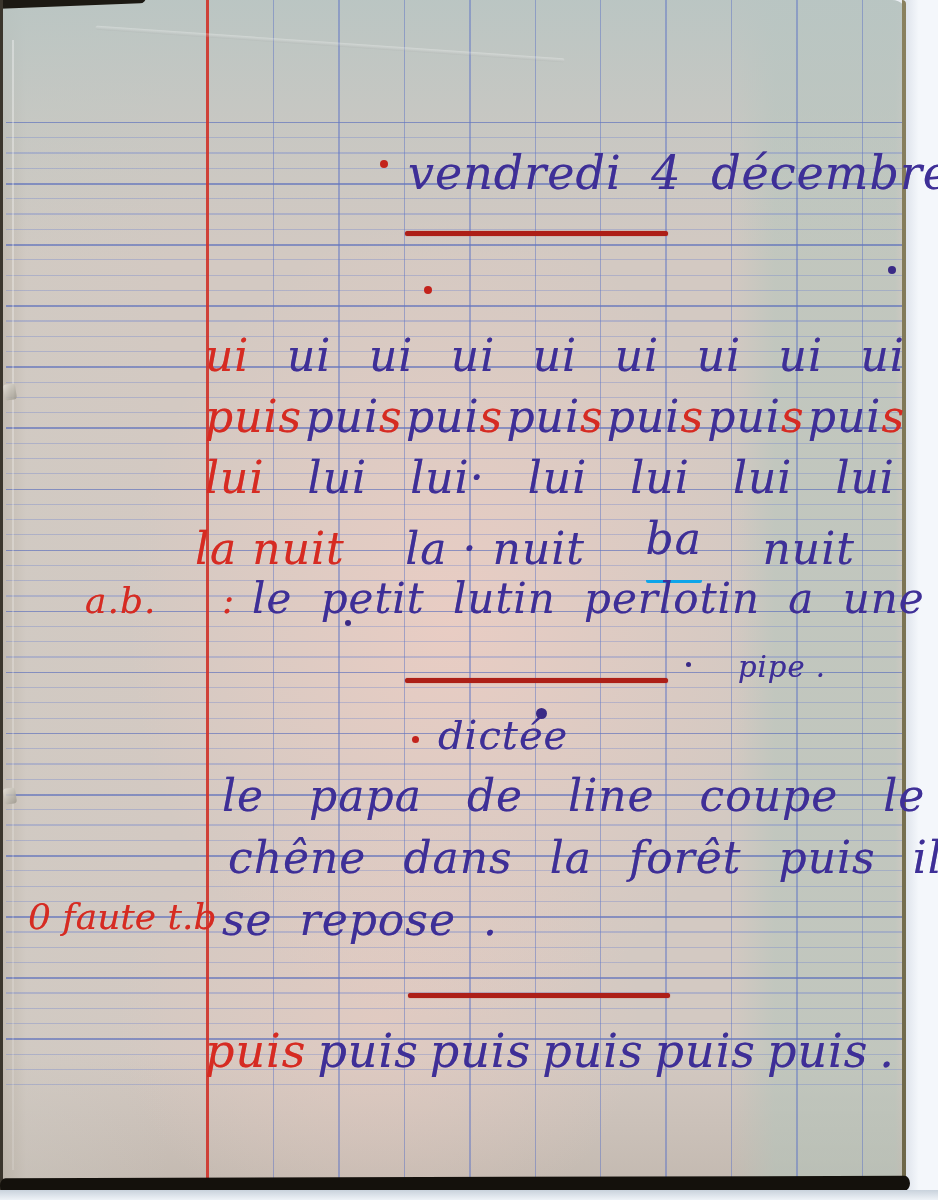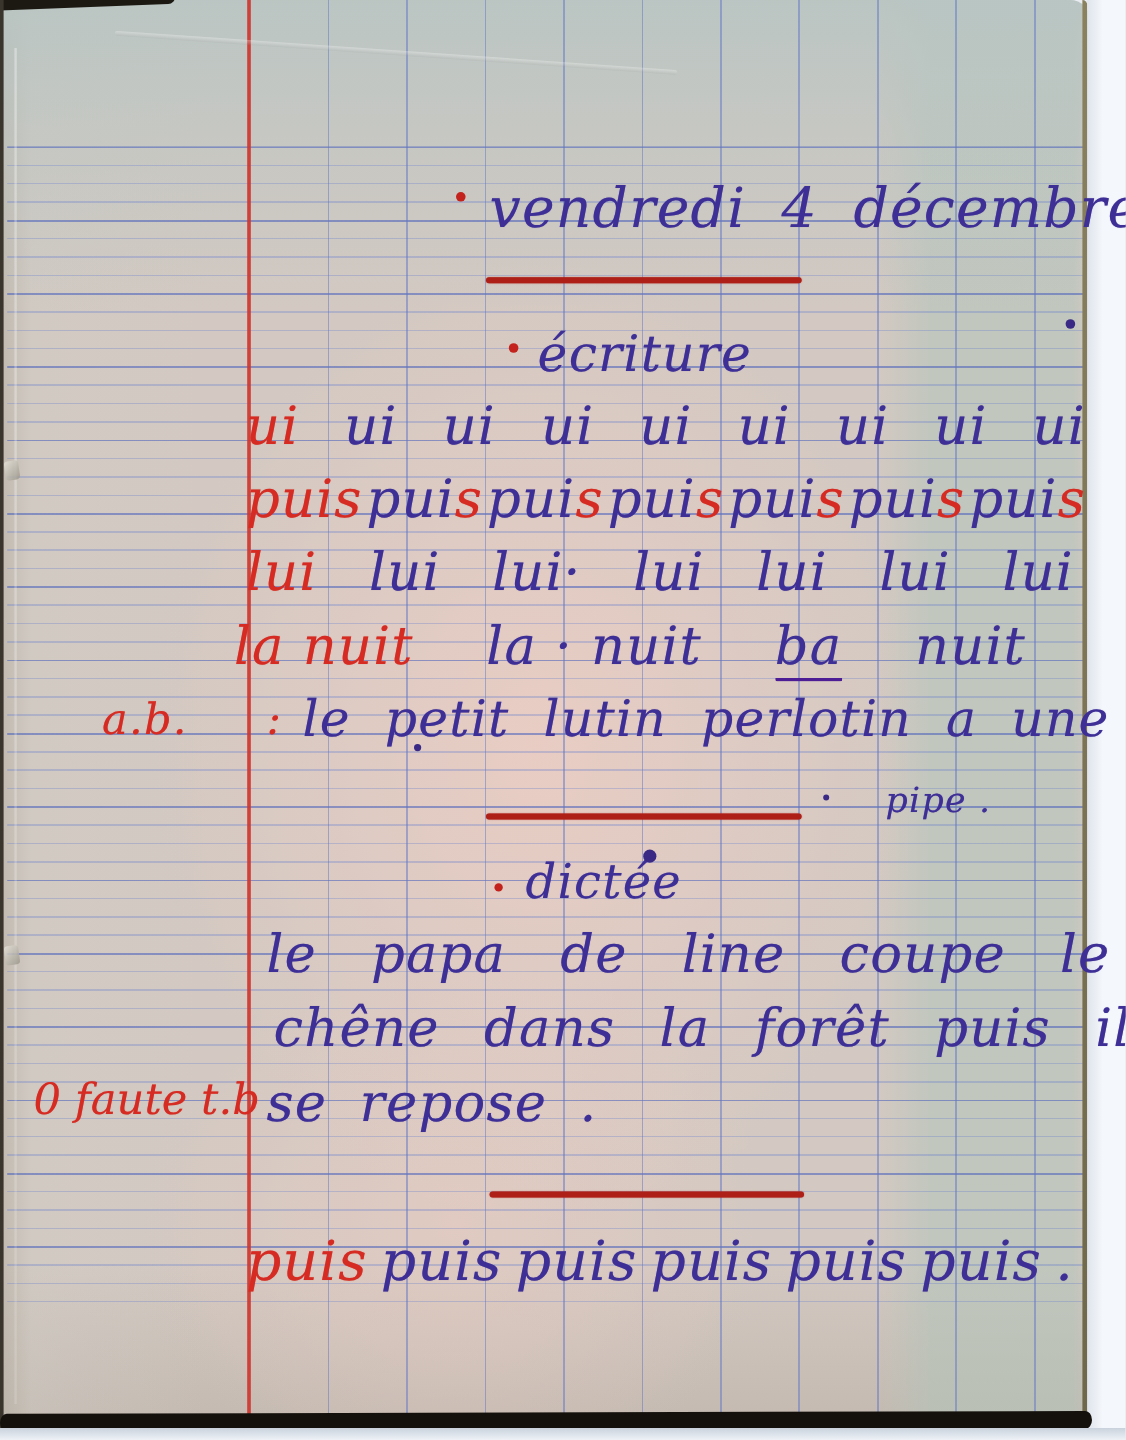--- a/index.html
+++ b/index.html
@@ -54,22 +54,22 @@
     background:linear-gradient(135deg,#e7e3da,#9a958a);border-radius:3px;transform:rotate(-8deg);opacity:.85;}
   
   .ink{position:absolute;color:#3e2f97;letter-spacing:1px;white-space:nowrap;
     text-shadow:0 0 0.6px rgba(62,47,151,0.55);}
   .red{color:#d62b22;text-shadow:0 0 0.6px rgba(214,43,34,0.5);}
   .dot{position:absolute;border-radius:50%;}
   .dot.r{background:#c3231c;}
   .dot.p{background:#3a2a86;}
   .sep{position:absolute;height:5px;background:#ad1f17;border-radius:3px;
     box-shadow:0 0 1px rgba(173,31,23,.8);}
-  .flexrow{display:flex;justify-content:space-between;align-items:flex-start;}
-  .u-red{border-bottom:3px solid #4c1d95;padding-bottom:1px;border-radius:2px;}
+  .flexrow{display:flex;justify-content:space-between;align-items:center;}
+  .u-red{border-bottom:3px solid #0ea5e9;padding-bottom:16px;border-radius:2px;}
 </style>
 </head>
 <body>
 
 <div class="scan">
   <div class="page"></div>
   <div class="h-rules"></div>
   <div class="v-rules"></div>
   <div class="margin-line"></div>
 
@@ -82,21 +82,20 @@
   <div class="edge-right-line"></div>
   <div class="scan-strip-right"></div>
   <div class="edge-bottom"></div>
   <div class="scan-strip-bottom"></div>
 
   <div class="dot r" style="left:380px;top:160px;width:8px;height:8px"></div>
   <div class="ink" style="left:408px;top:146px;font-size:46px;word-spacing:14px">vendredi 4 décembre</div>
   <div class="sep" style="left:405px;top:231px;width:263px"></div>
 
   <div class="dot r" style="left:424px;top:286px;width:8px;height:8px"></div>
-  <div class="ink" style="left:448px;top:270px;font-size:42px">écriture</div>
   <div class="dot p" style="left:888px;top:266px;width:8px;height:8px"></div>
 
   <div class="ink flexrow" style="left:205px;top:330px;width:700px;font-size:44px">
     <span class="red">ui</span>
     <span>ui</span>
     <span>ui</span>
     <span>ui</span>
     <span>ui</span>
     <span>ui</span>
     <span>ui</span>

